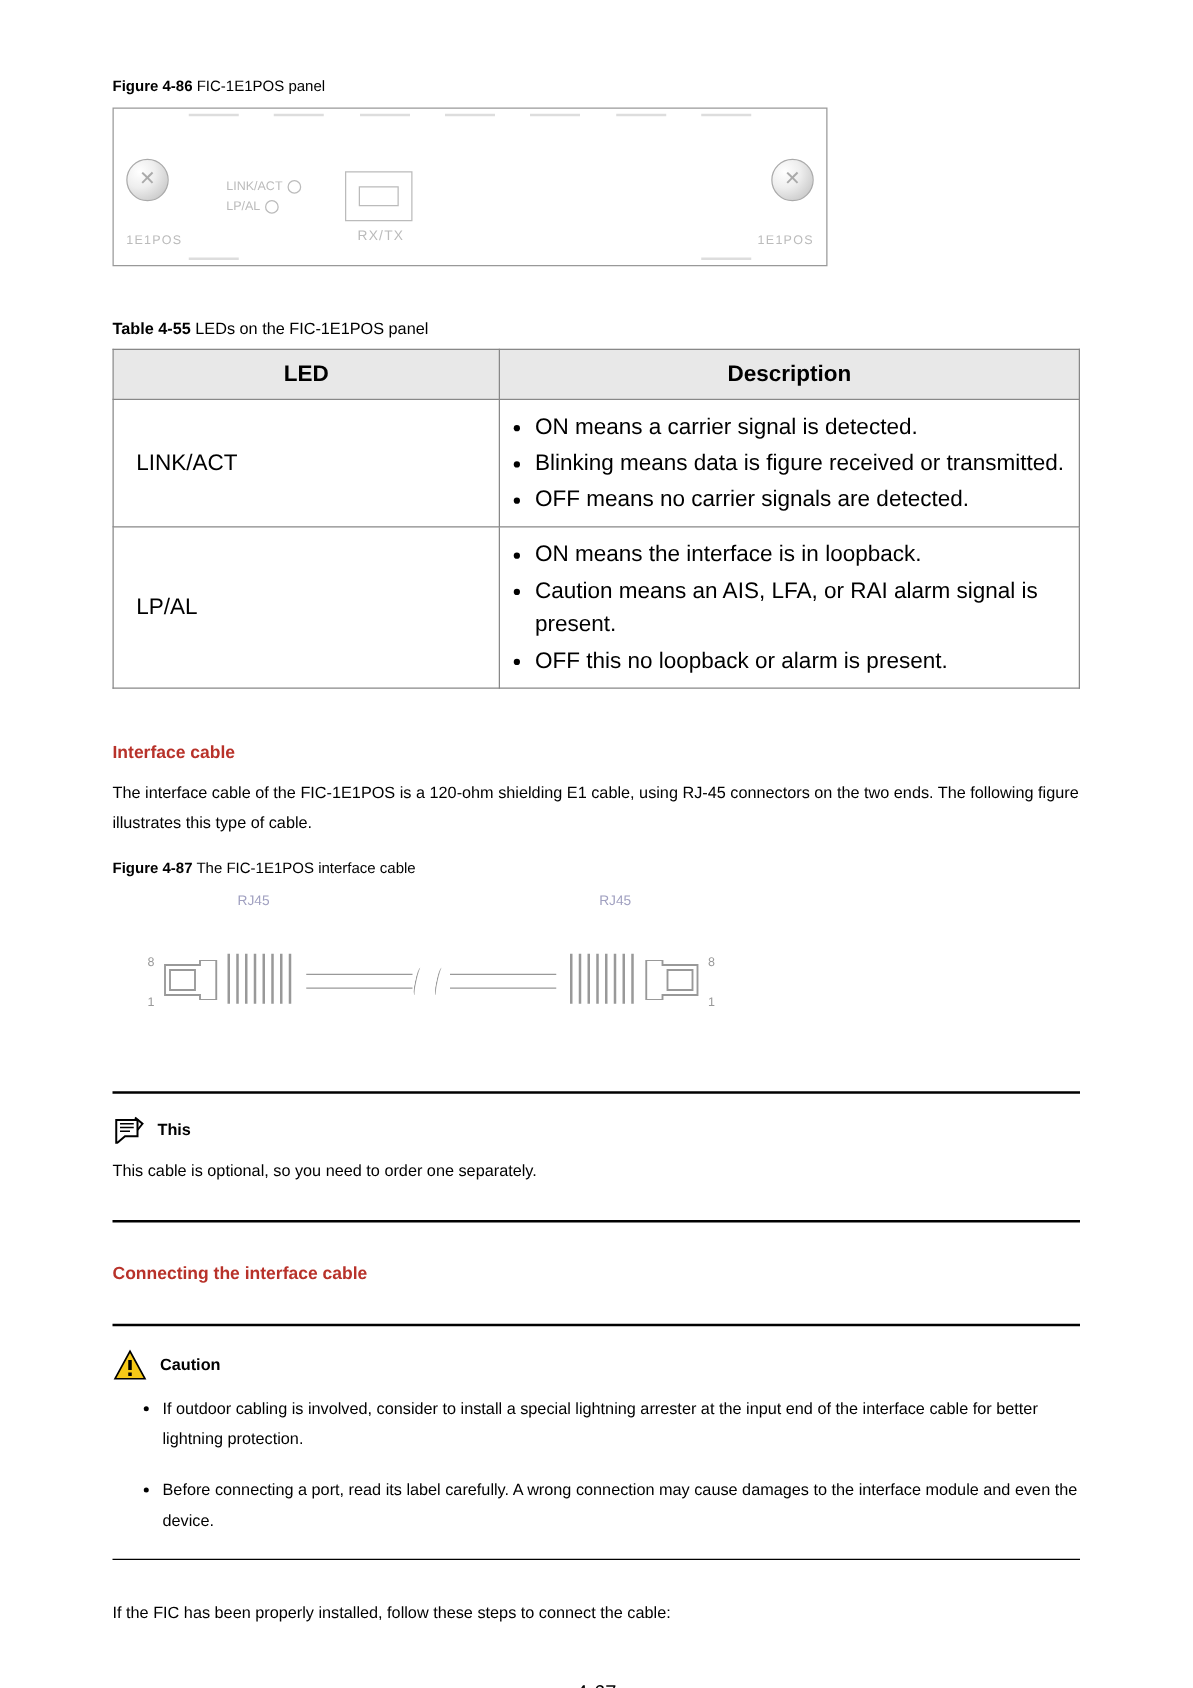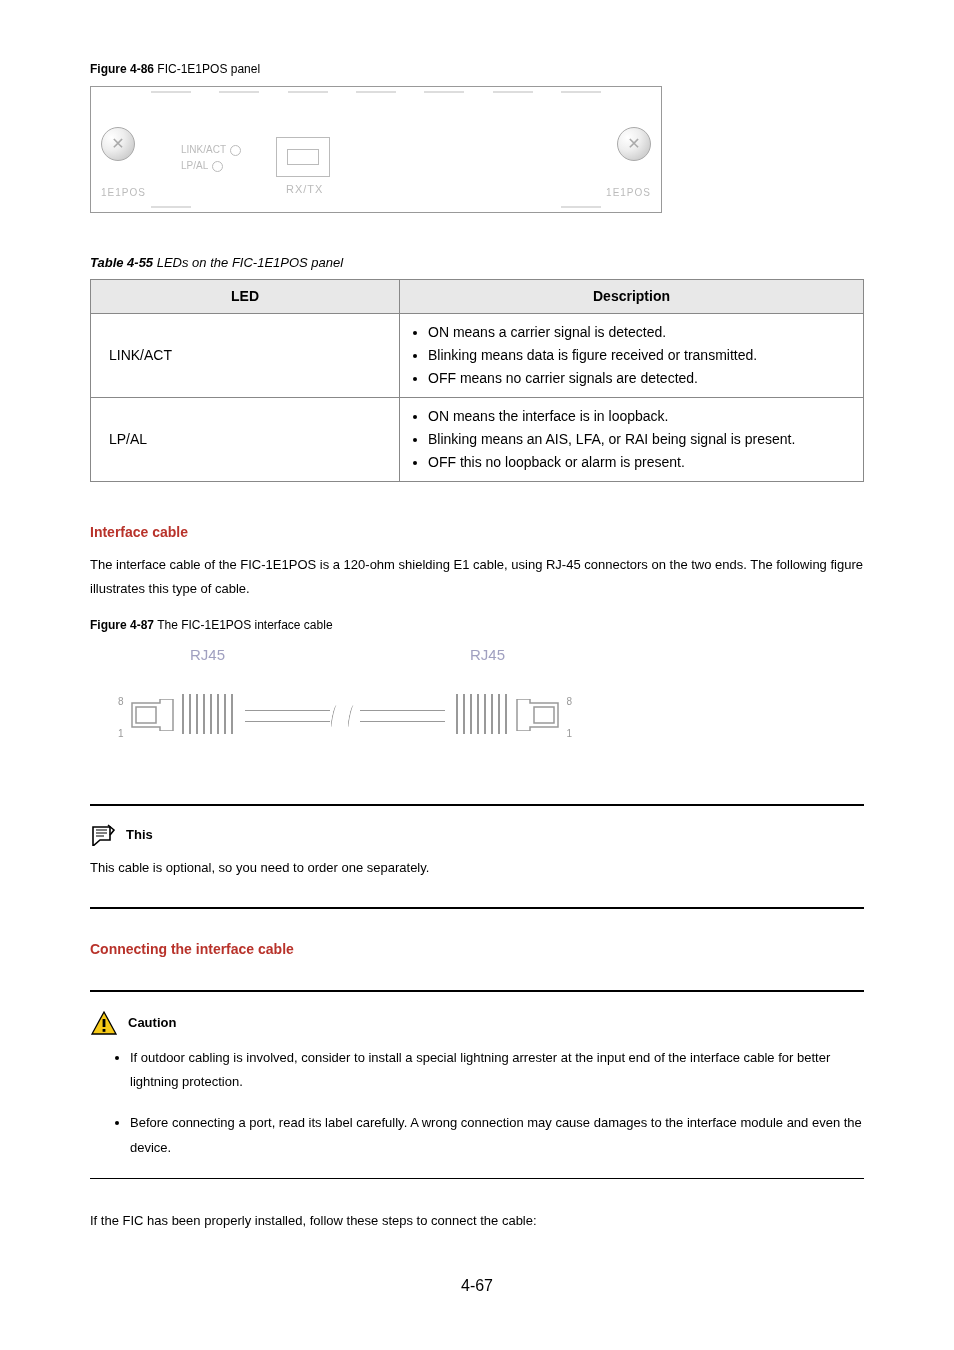--- a/index.html
+++ b/index.html
@@ -103,30 +103,30 @@
     position: absolute;
     left: 60px;
     right: 60px;
     display: flex;
     justify-content: space-between;
   }
   .top-dashes { top: 4px; }
   .bottom-dashes { bottom: 4px; }
   .dash { width: 40px; height: 2px; background: #ddd; }
 
-  .table-title { margin-bottom: 6px; font-style: italic; }
+  .table-title { margin-bottom: 6px; }
   table.led-table {
     border-collapse: collapse;
     width: 100%;
     margin-bottom: 40px;
   }
   table.led-table th, table.led-table td {
     border: 1px solid #888;
     padding: 6px 10px;
-    font-size: 14px;
+    font-size: 18px;
     vertical-align: middle;
   }
   table.led-table th {
     background: #e8e8e8;
     text-align: center;
     font-weight: bold;
   }
   table.led-table td:first-child {
     width: 280px;
     text-align: left;
@@ -154,21 +154,21 @@
 
   .cable-diagram {
     width: 430px;
     height: 120px;
     position: relative;
     margin: 10px 0 40px 40px;
   }
   .rj45-label {
     position: absolute;
     color: #a0a0c0;
-    font-size: 15px;
+    font-size: 11px;
   }
   .rj45-label.l { left: 60px; top: 0; }
   .rj45-label.r { right: 55px; top: 0; }
   .connector {
     position: absolute;
     top: 55px;
     width: 45px;
     height: 32px;
   }
   .connector svg { width: 100%; height: 100%; }
@@ -330,21 +330,21 @@
           <li>Blinking means data is figure received or transmitted.</li>
           <li>OFF means no carrier signals are detected.</li>
         </ul>
       </td>
     </tr>
     <tr>
       <td>LP/AL</td>
       <td>
         <ul>
           <li>ON means the interface is in loopback.</li>
-          <li>Blinking means an AIS, LFA, or RAI being signal is present.</li>
+          <li>Caution means an AIS, LFA, or RAI alarm signal is present.</li>
           <li>OFF this no loopback or alarm is present.</li>
         </ul>
       </td>
     </tr>
   </tbody>
 </table>
 
 <div class="section-heading">Interface cable</div>
 <p class="body">The interface cable of the FIC-1E1POS is a 120-ohm shielding E1 cable, using RJ-45 connectors on the two ends. The following figure illustrates this type of cable.</p>
 

